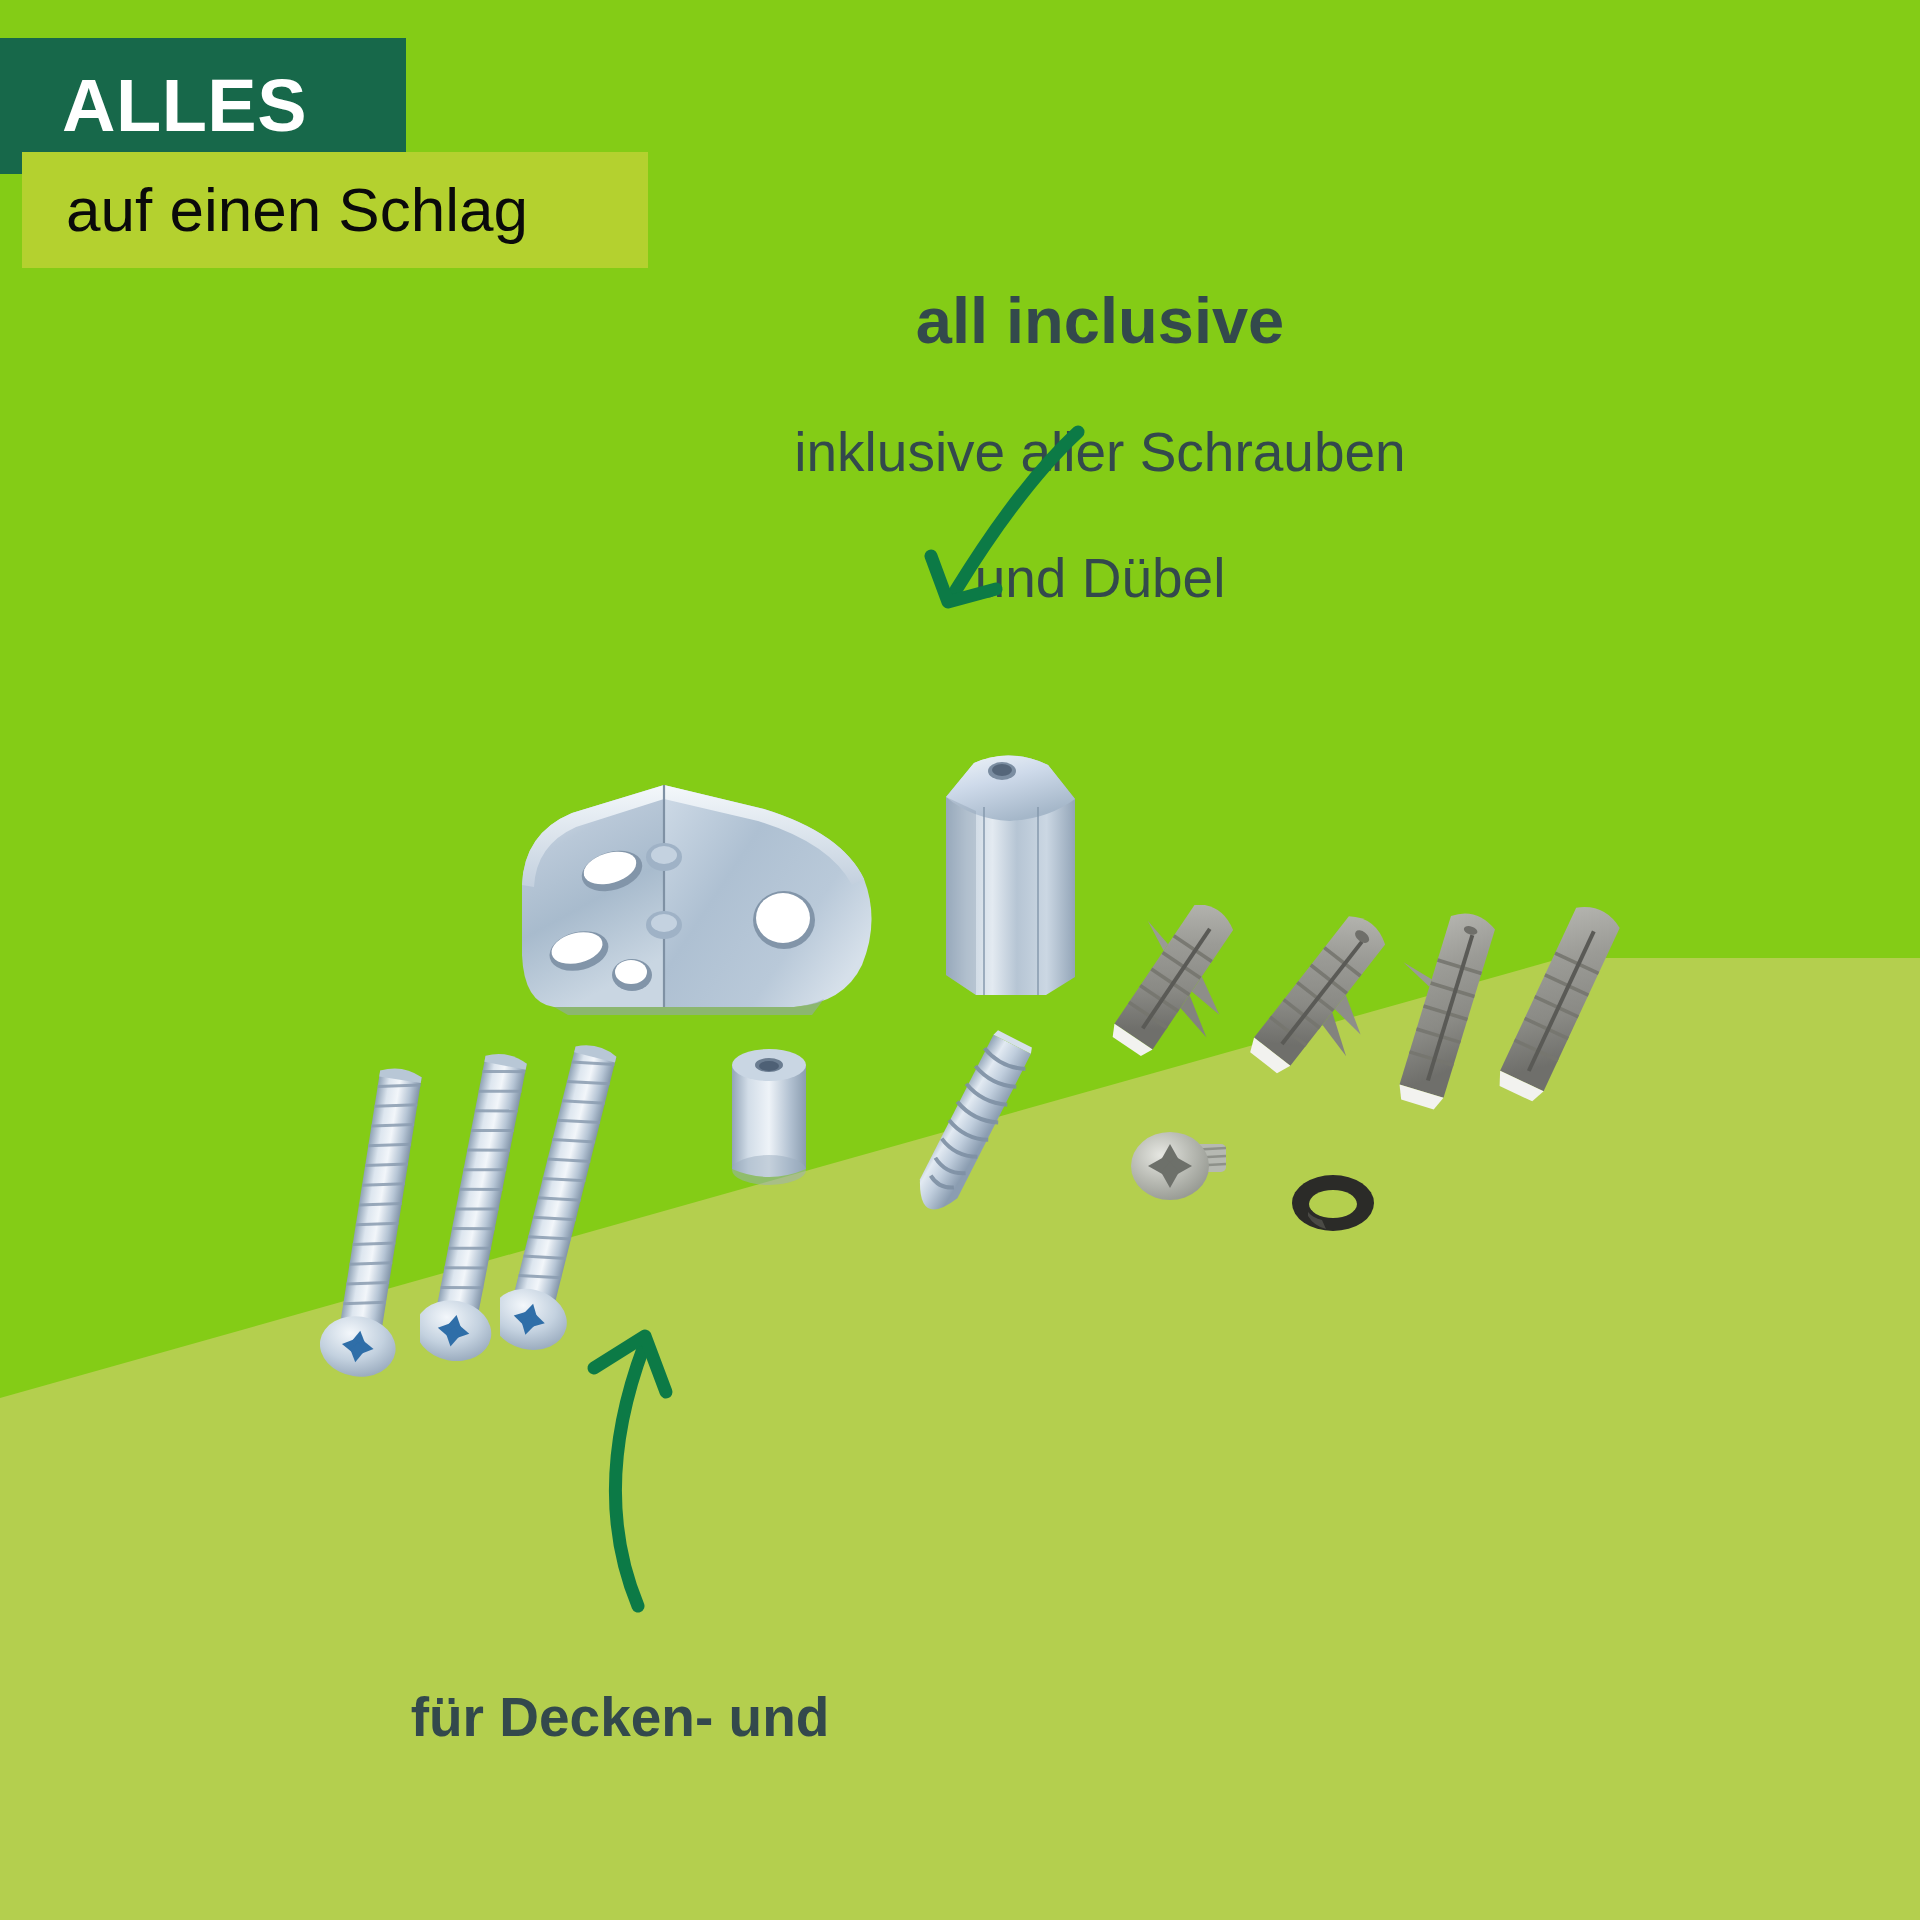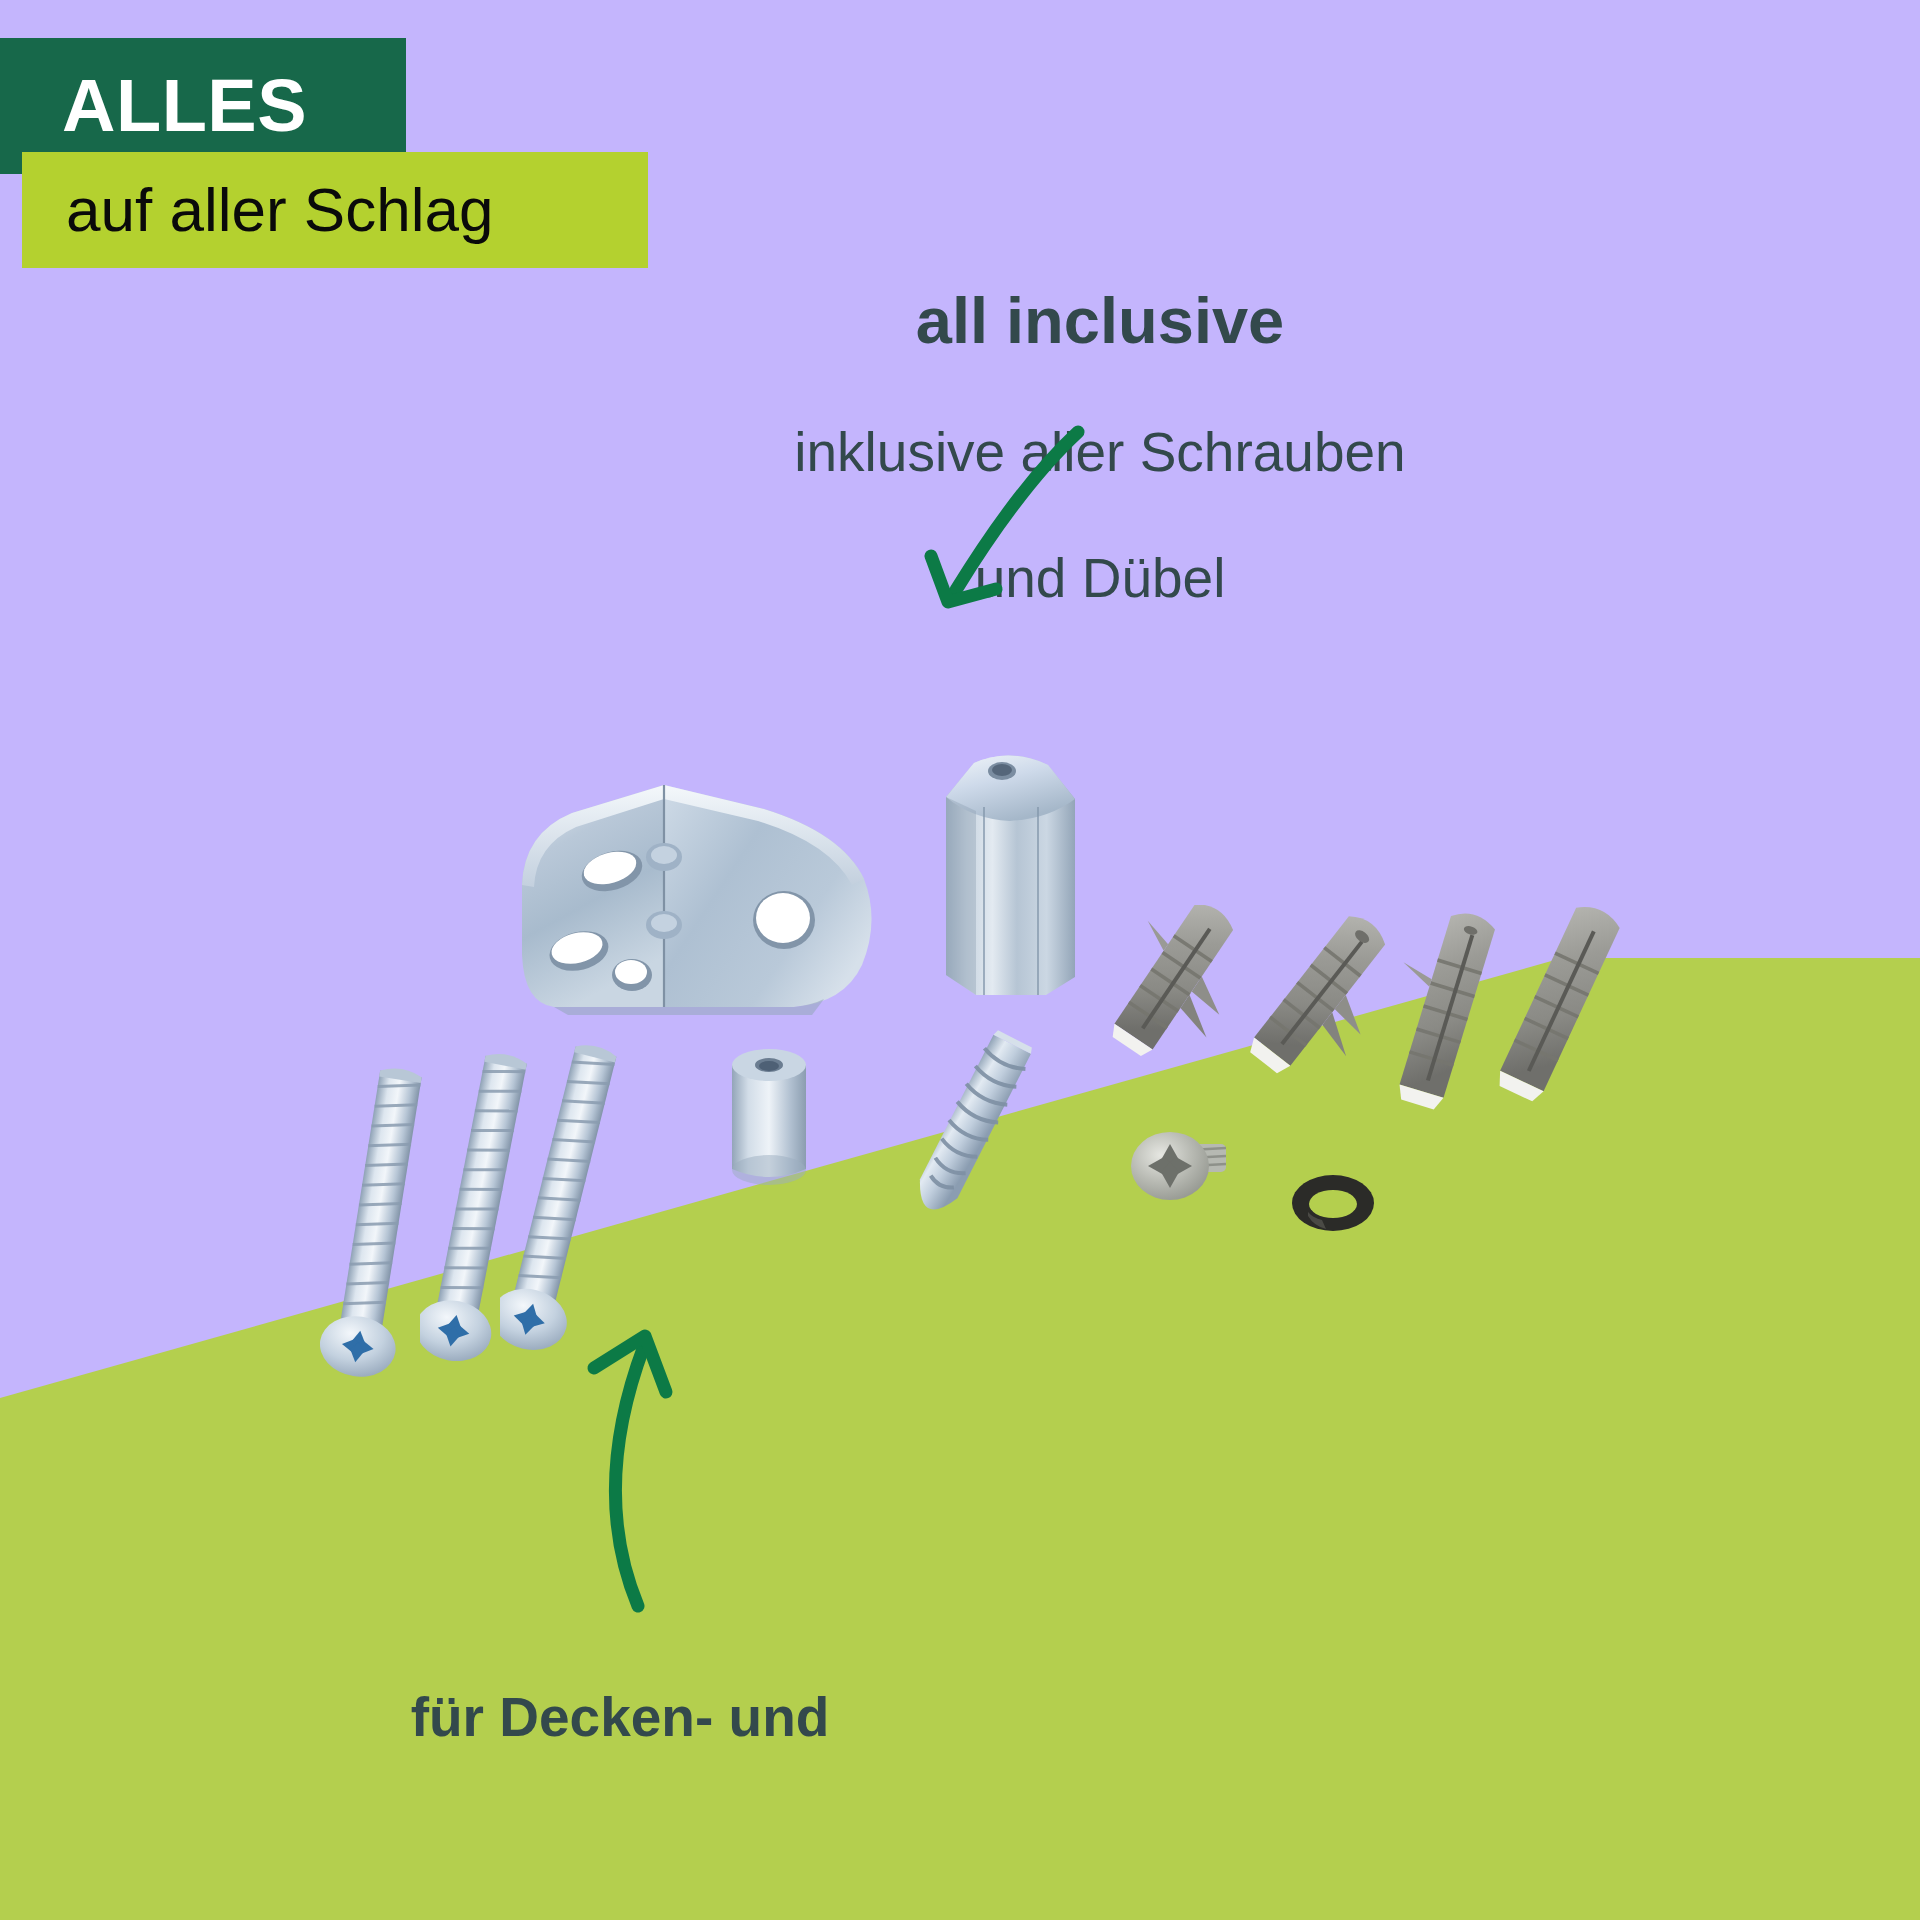--- a/index.html
+++ b/index.html
@@ -4,21 +4,21 @@
 <style>
   html, body {
     margin: 0;
     padding: 0;
     background: #ffffff;
   }
   #stage {
     position: relative;
     width: 1920px;
     height: 1920px;
-    background: #c4b5fd;
+    background: #84cc16;
     overflow: hidden;
     font-family: "Liberation Sans", sans-serif;
   }
 
   
   .lime-wedge {
     position: absolute;
     left: 0; top: 0;
     width: 1920px; height: 1920px;
     background: #b4cf4e;
@@ -465,21 +465,21 @@
         <path d="M54 192 L 102 192 L 96 206 L 60 206 Z" fill="#f2f2ef"></path>
       </g>
     </svg>
 
   </div>
 
   <div class="badge-dark">
     <span class="txt">ALLES</span>
   </div>
   <div class="badge-lime">
-    <span class="txt">auf aller Schlag</span>
+    <span class="txt">auf einen Schlag</span>
   </div>
 
   <div class="callout callout-top">
     <span class="headline">all inclusive</span>
     <span class="sub">inklusive aller Schrauben</span>
     <span class="sub">und Dübel</span>
   </div>
 
   <svg class="arrow-svg" id="arrow-top" width="230" height="240" viewBox="0 0 230 240">
     <g fill="none" stroke="#0c7a46" stroke-width="13" stroke-linecap="round" stroke-linejoin="round">

